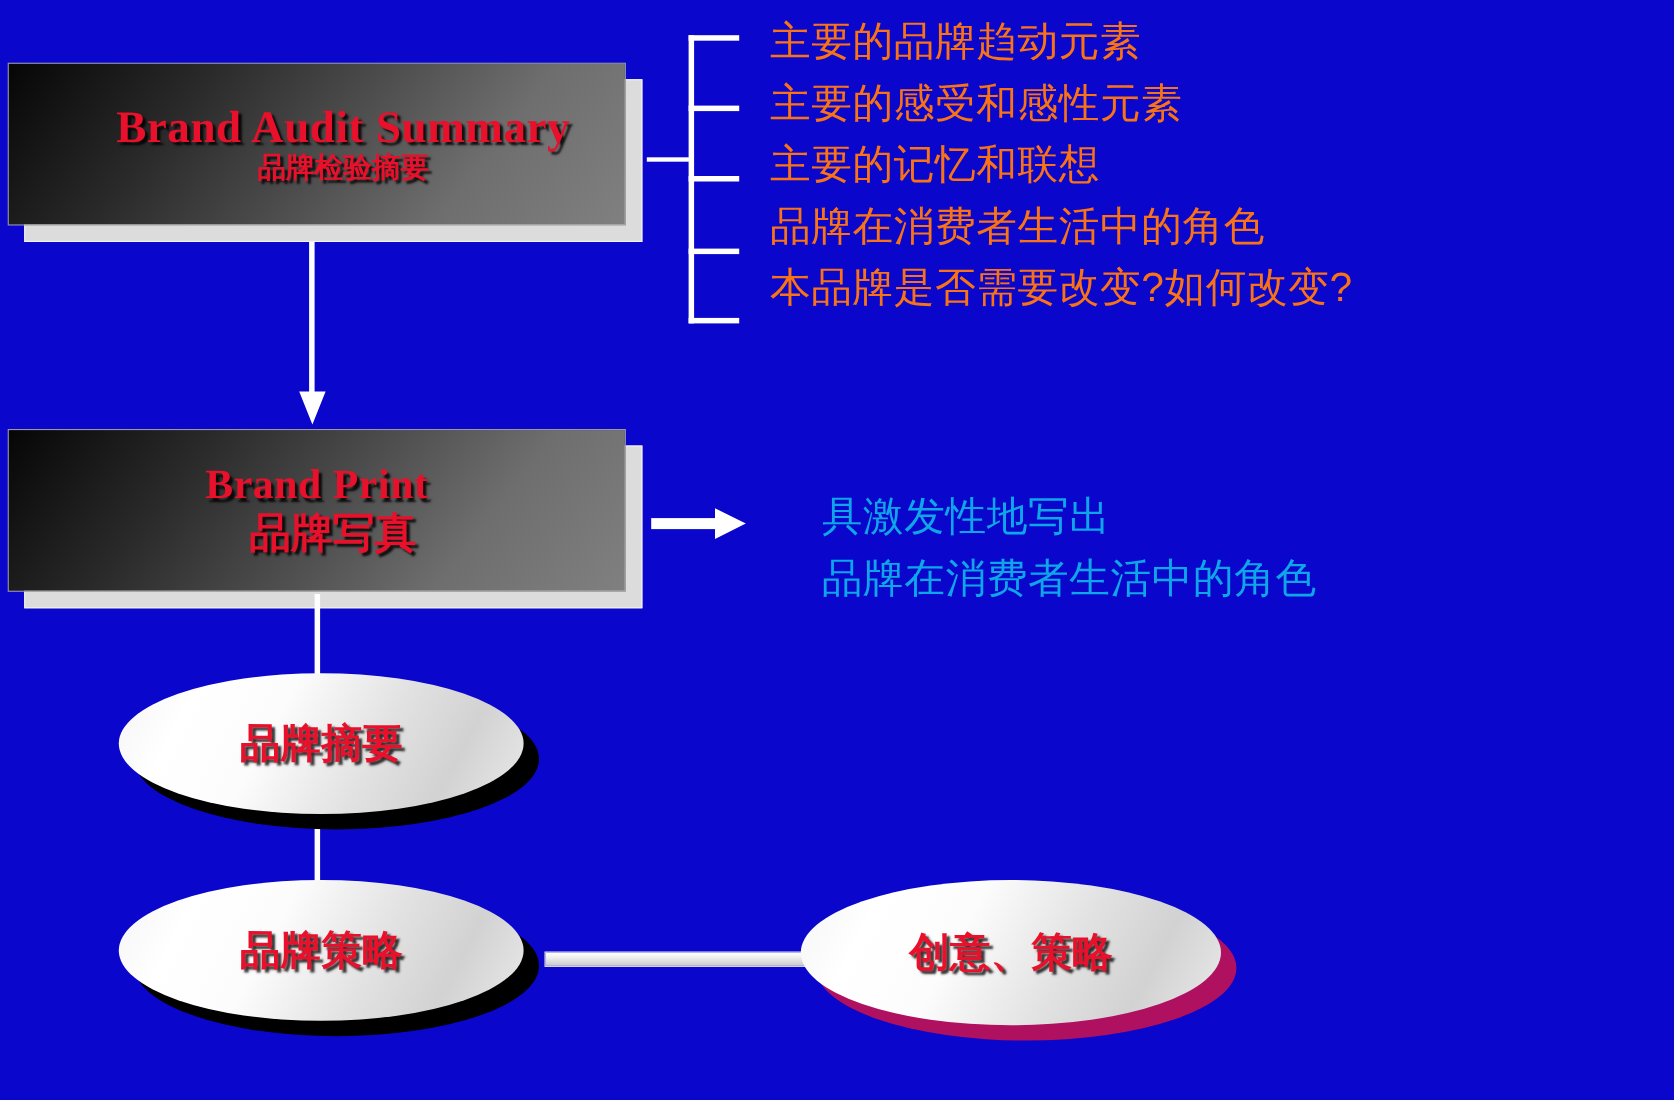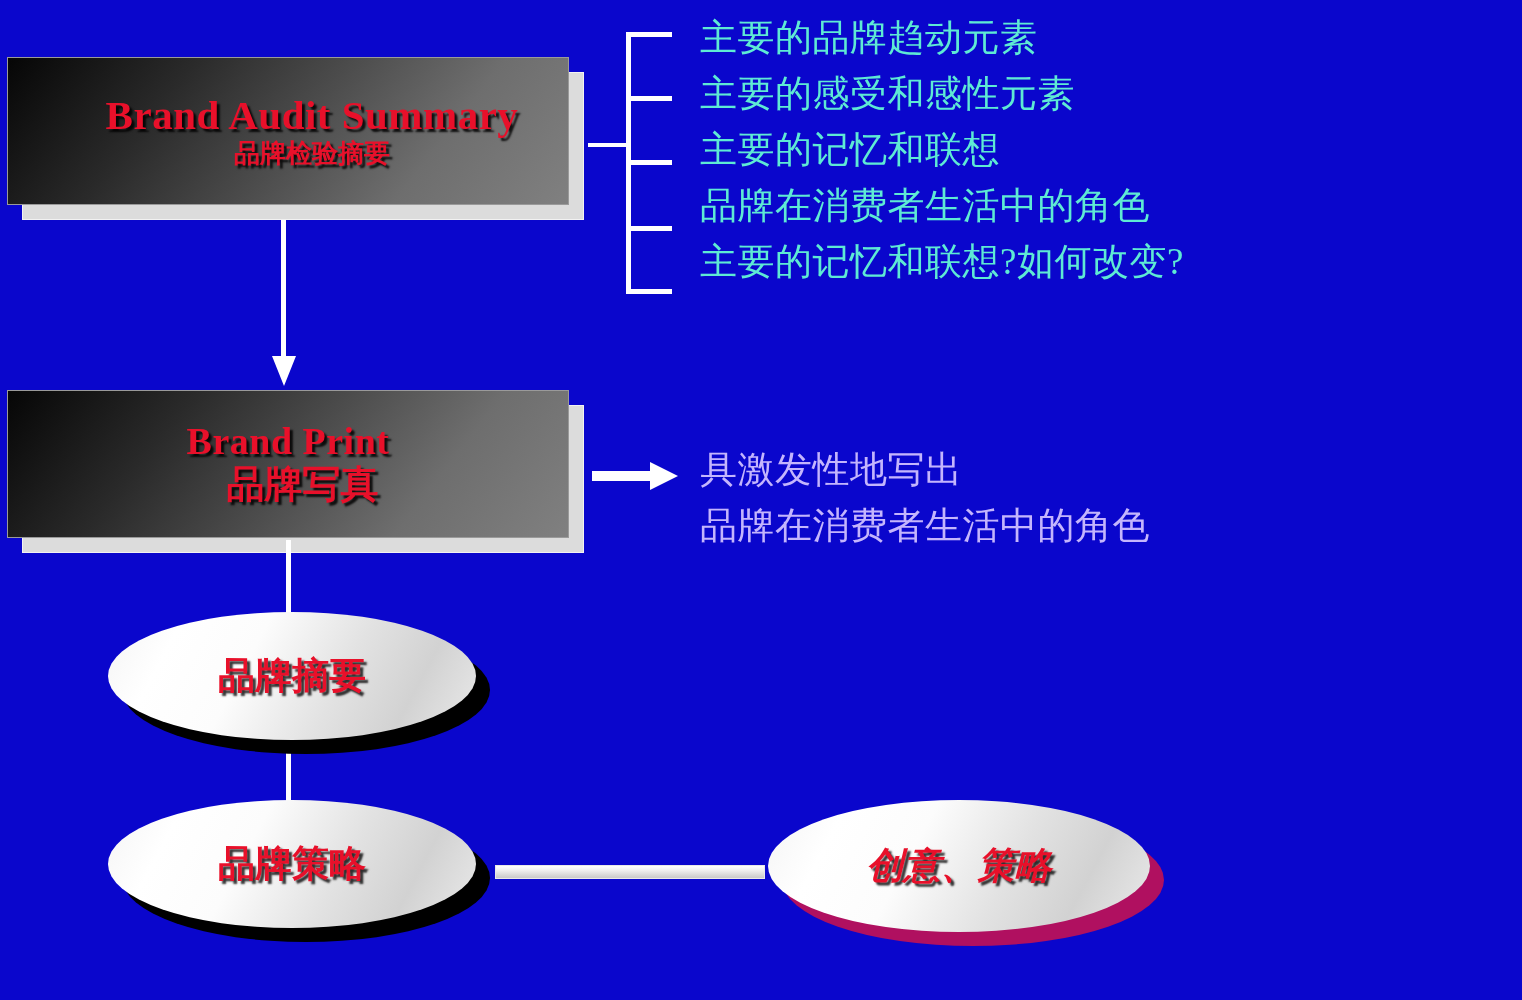--- a/index.html
+++ b/index.html
@@ -75,22 +75,22 @@
   }
   .br-stem {
     position: absolute; left: 0px; top: 119px; width: 40px; height: 4px; background: #ffffff;
   }
 
   
   #bullet-list {
     position: absolute; left: 700px; top: 10px; width: 810px;
   }
   .bullet-line {
-    color: #5eead4;
-    font-family: Liberation Serif, serif;
+    color: #f97316;
+    font-family: Liberation Sans, sans-serif;
     font-size: 37px;
     line-height: 56px;
     white-space: nowrap;
     letter-spacing: 0.5px;
   }
 
   
   #arrow-down { position: absolute; left: 272px; top: 220px; width: 24px; height: 168px; }
   #arrow-down .shaft {
     position: absolute; left: 9px; top: 0; width: 5px; height: 140px; background: #ffffff;
@@ -112,26 +112,27 @@
     position: absolute; left: 58px; top: 0px;
     width: 0; height: 0;
     border-top: 14px solid transparent;
     border-bottom: 14px solid transparent;
     border-left: 28px solid #ffffff;
   }
 
   
   #note-block { position: absolute; left: 700px; top: 442px; width: 800px; }
   .note-line {
-    color: #c4b5fd;
+    color: #0ea5e9;
     font-family: "DejaVu Sans", "Liberation Sans", sans-serif;
     font-size: 37px;
     line-height: 56px;
     white-space: nowrap;
     letter-spacing: 0.5px;
+    margin-left: 47px;
   }
 
   
   .v-conn { position: absolute; width: 5px; background: #ffffff; }
   #conn-print-summary { left: 286px; top: 540px; height: 82px; }
   #conn-summary-strategy { left: 286px; top: 730px; height: 90px; }
 
   
   #conn-strategy-creative {
     position: absolute; left: 495px; top: 865px; width: 270px; height: 14px;
@@ -159,21 +160,21 @@
   .ellipse-label {
     color: #e8102a;
     font-family: "DejaVu Sans", "Liberation Sans", sans-serif;
     font-weight: bold;
     font-size: 37px;
     text-shadow: 3px 3px 2px rgba(0,0,0,0.80);
     white-space: nowrap;
   }
   #ellipse-summary   { left: 108px; top: 612px; width: 368px; height: 128px; }
   #ellipse-strategy  { left: 108px; top: 800px; width: 368px; height: 128px; }
-  #ellipse-creative  { left: 768px; top: 800px; width: 382px; height: 132px; font-style: italic; }
+  #ellipse-creative  { left: 728px; top: 800px; width: 382px; height: 132px; }
 </style>
 </head>
 <body>
 
 <div id="stage">
 
   <div class="gbox-shadow" id="box-audit-shadow"></div>
   <div class="gbox" id="box-audit">
     <div class="box-line-en">Brand Audit Summary</div>
     <div class="box-line-cn">品牌检验摘要</div>
@@ -187,21 +188,21 @@
     <div class="br-tick" style="top:136px;"></div>
     <div class="br-tick" style="top:202px;"></div>
     <div class="br-tick" style="top:265px;"></div>
   </div>
 
   <div id="bullet-list">
     <div class="bullet-line">主要的品牌趋动元素</div>
     <div class="bullet-line">主要的感受和感性元素</div>
     <div class="bullet-line">主要的记忆和联想</div>
     <div class="bullet-line">品牌在消费者生活中的角色</div>
-    <div class="bullet-line">主要的记忆和联想?如何改变?</div>
+    <div class="bullet-line">本品牌是否需要改变?如何改变?</div>
   </div>
 
   <div id="arrow-down">
     <div class="shaft"></div>
     <div class="head"></div>
   </div>
 
   <div class="gbox-shadow" id="box-print-shadow"></div>
   <div class="gbox" id="box-print">
     <div class="box-line-en">Brand Print</div>

